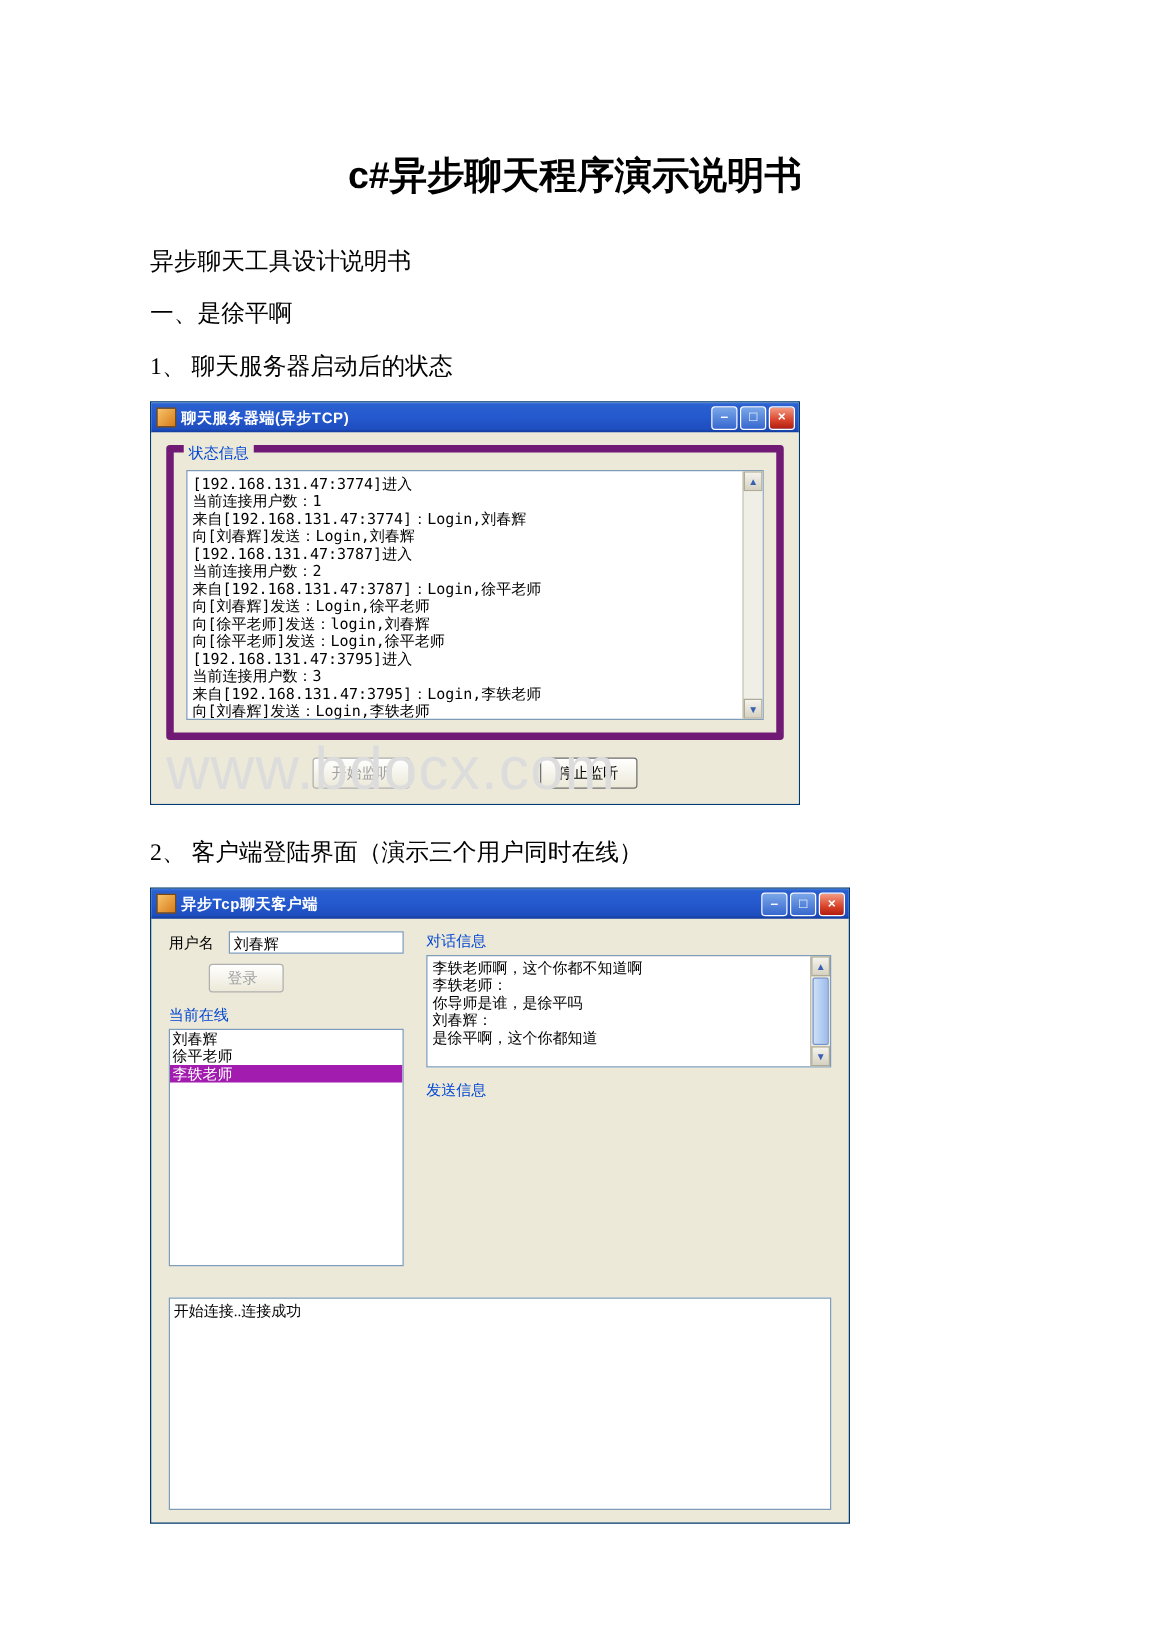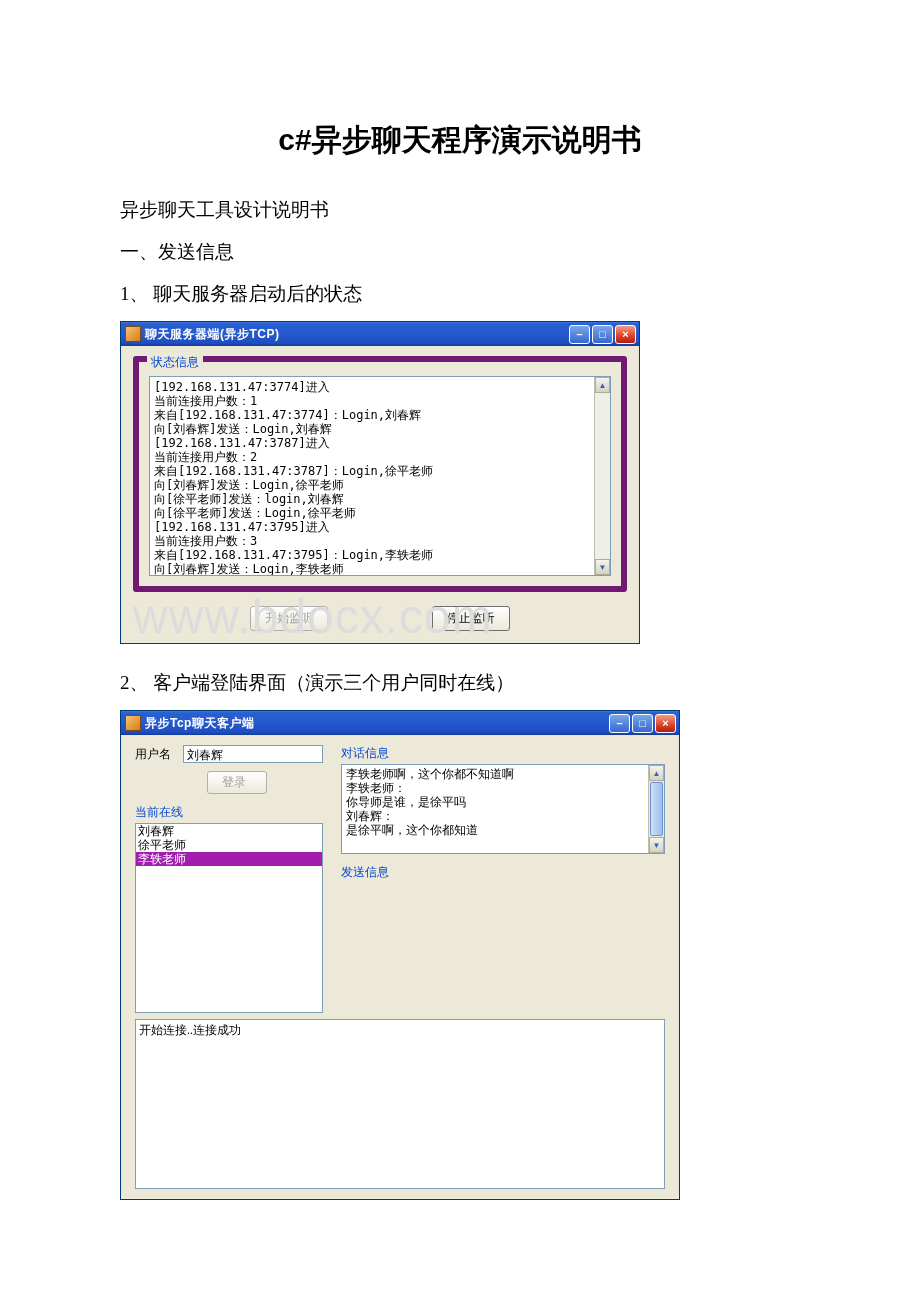--- a/index.html
+++ b/index.html
@@ -162,21 +162,21 @@
   }
   .login-btn {
     display:inline-block;
     min-width: 60px;
     padding:2px 14px;
     border:1px solid #b0b0b0;
     border-radius:3px;
     background: linear-gradient(to bottom,#ffffff,#ece9d8);
     color:#a0a0a0;
     font-size:12px;
-    margin-left: 72px;
+    margin-left: 32px;
   }
   .blue-label { font-size:12px; color:#0046d5; margin-bottom:2px; }
   .listbox {
     border:1px solid #7f9db9;
     background:#fff;
     height: 190px;
     font-size:12px;
     line-height:14px;
     overflow:hidden;
   }
@@ -207,37 +207,37 @@
   .send-btn {
     position:absolute; right:4px; bottom:4px;
     min-width:52px;
     padding:2px 10px;
     border:1px solid #707070;
     border-radius:3px;
     background:linear-gradient(to bottom,#ffffff,#ece9d8);
     font-size:12px;
   }
   .statusbox {
-    margin-top:6px;
+    margin-top:25px;
     border:1px solid #7f9db9;
     background:#fff;
     height:170px;
     font-size:12px;
     padding:2px 3px;
     font-family:"SimSun";
   }
 </style>
 </head>
 <body>
 
 <div class="page">
   <div class="doc-title">c#异步聊天程序演示说明书</div>
   <div class="doc-text">
     <p>异步聊天工具设计说明书</p>
-    <p>一、发送信息</p>
+    <p>一、是徐平啊</p>
     <p>1、 聊天服务器启动后的状态</p>
   </div>
 
   <div class="xp-window" style="width:520px;">
     <div class="xp-titlebar">
       <span class="app-icon"></span>
       <span class="title-text">聊天服务器端(异步TCP)</span>
       <div class="xp-ctrl">
         <div class="btn-c">–</div>
         <div class="btn-c">□</div>

